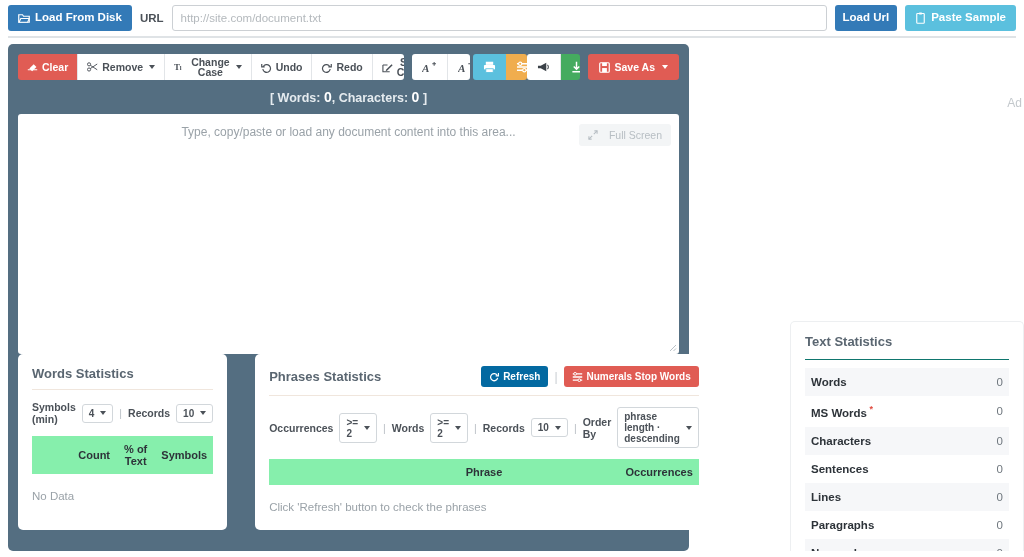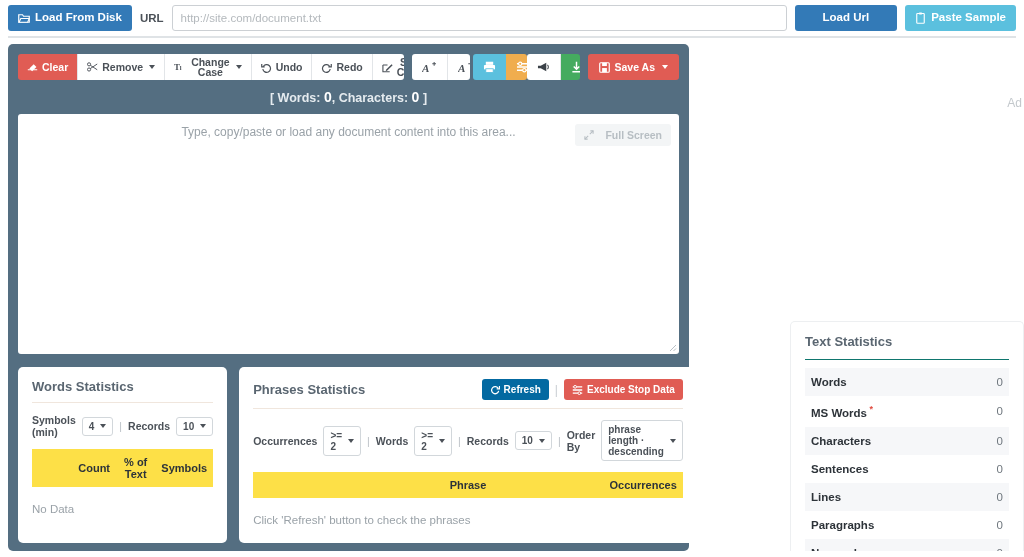--- a/index.html
+++ b/index.html
@@ -49,21 +49,21 @@
     height: 26px;
     border: 1px solid #ccd0d4;
     border-radius: 3px;
     padding: 0 8px;
     font-size: 11.5px;
     color: #555;
     font-family: "Liberation Sans", sans-serif;
     background: #fff;
   }
   #url-input::placeholder { color: #b4b9bd; }
-  #load-url { background:#337ab7; height:26px; padding:0 28px; }
+  #load-url { background:#337ab7; height:26px; padding:0 8px; }
   #paste-sample { background:#5bc0de; height:26px; padding:8px 10px; }
 
   #topbar-rule {
     height: 2px;
     background: #dfe3e6;
     margin: 0 8px;
   }
 
   
   #workspace {
@@ -155,41 +155,40 @@
     text-align: center;
     color: #9aa2a8;
     font-size: 12px;
   }
   #fullscreen-btn {
     position: absolute;
     right: 8px; top: 10px;
     background: #f3f5f6;
     color: #b7bec3;
     font-size: 10.5px;
-    font-weight: bold;
+    font-weight: normal;
     border: none;
     border-radius: 3px;
     padding: 5px 9px;
     display: inline-flex;
     align-items: center;
     gap: 11px;
     cursor: pointer;
     font-family: "Liberation Sans", sans-serif;
   }
   #resize-grip {
     position:absolute;
     right:2px;bottom:2px;
     width:10px;height:10px;
   }
 
   
   #cards {
     display: flex;
-    gap: 12px;
-    margin-top: 13px;
+    gap: 28px;
   }
   .card {
     background: #fff;
     border-radius: 5px;
     padding: 12px 14px 0 14px;
   }
   #words-card { width: 298px; height: 176px; }
   #phrases-card { flex: 1; height: 176px; }
   .card-head {
     display:flex; align-items:center;
@@ -227,21 +226,21 @@
     font-size: 10px;
     color: #4b5158;
     display:inline-flex; align-items:center; gap:4px;
     cursor:pointer;
     font-weight:bold;
   }
   .sep { color:#b9bfc4; font-weight:normal; }
 
   table.stat { width:100%; border-collapse: collapse; }
   table.stat th {
-    background: #fde047;
+    background: #86efac;
     font-size: 11px;
     color: #2d3339;
     padding: 7px 6px;
     font-weight: bold;
   }
   table.stat td.nodata {
     text-align:left;
     color:#9aa2a8;
     font-size:11.5px;
     padding: 16px 0;
@@ -543,21 +542,21 @@
             </button>
             <span class="divider-v">|</span>
             <button class="pill red">
               <span>
                 <svg width="11" height="10" viewBox="0 0 12 11">
                     <path d="M0.8 2h10.4M0.8 5.5h10.4M0.8 9h10.4" stroke="#fff" stroke-width="1.4"></path>
                     <circle cx="3.4" cy="2" r="1.5" fill="#e05c54" stroke="#fff" stroke-width="1.1"></circle>
                     <circle cx="8" cy="9" r="1.5" fill="#e05c54" stroke="#fff" stroke-width="1.1"></circle>
                   </svg>
               </span>
-              <span>Exclude Stop Data</span>
+              <span>Numerals Stop Words</span>
             </button>
           </span>
         </div>
 
         <div class="filters">
           <span>Occurrences</span>
           <span class="sel">
             <span>&gt;= 2</span>
             <i class="caret"></i>
           </span>

